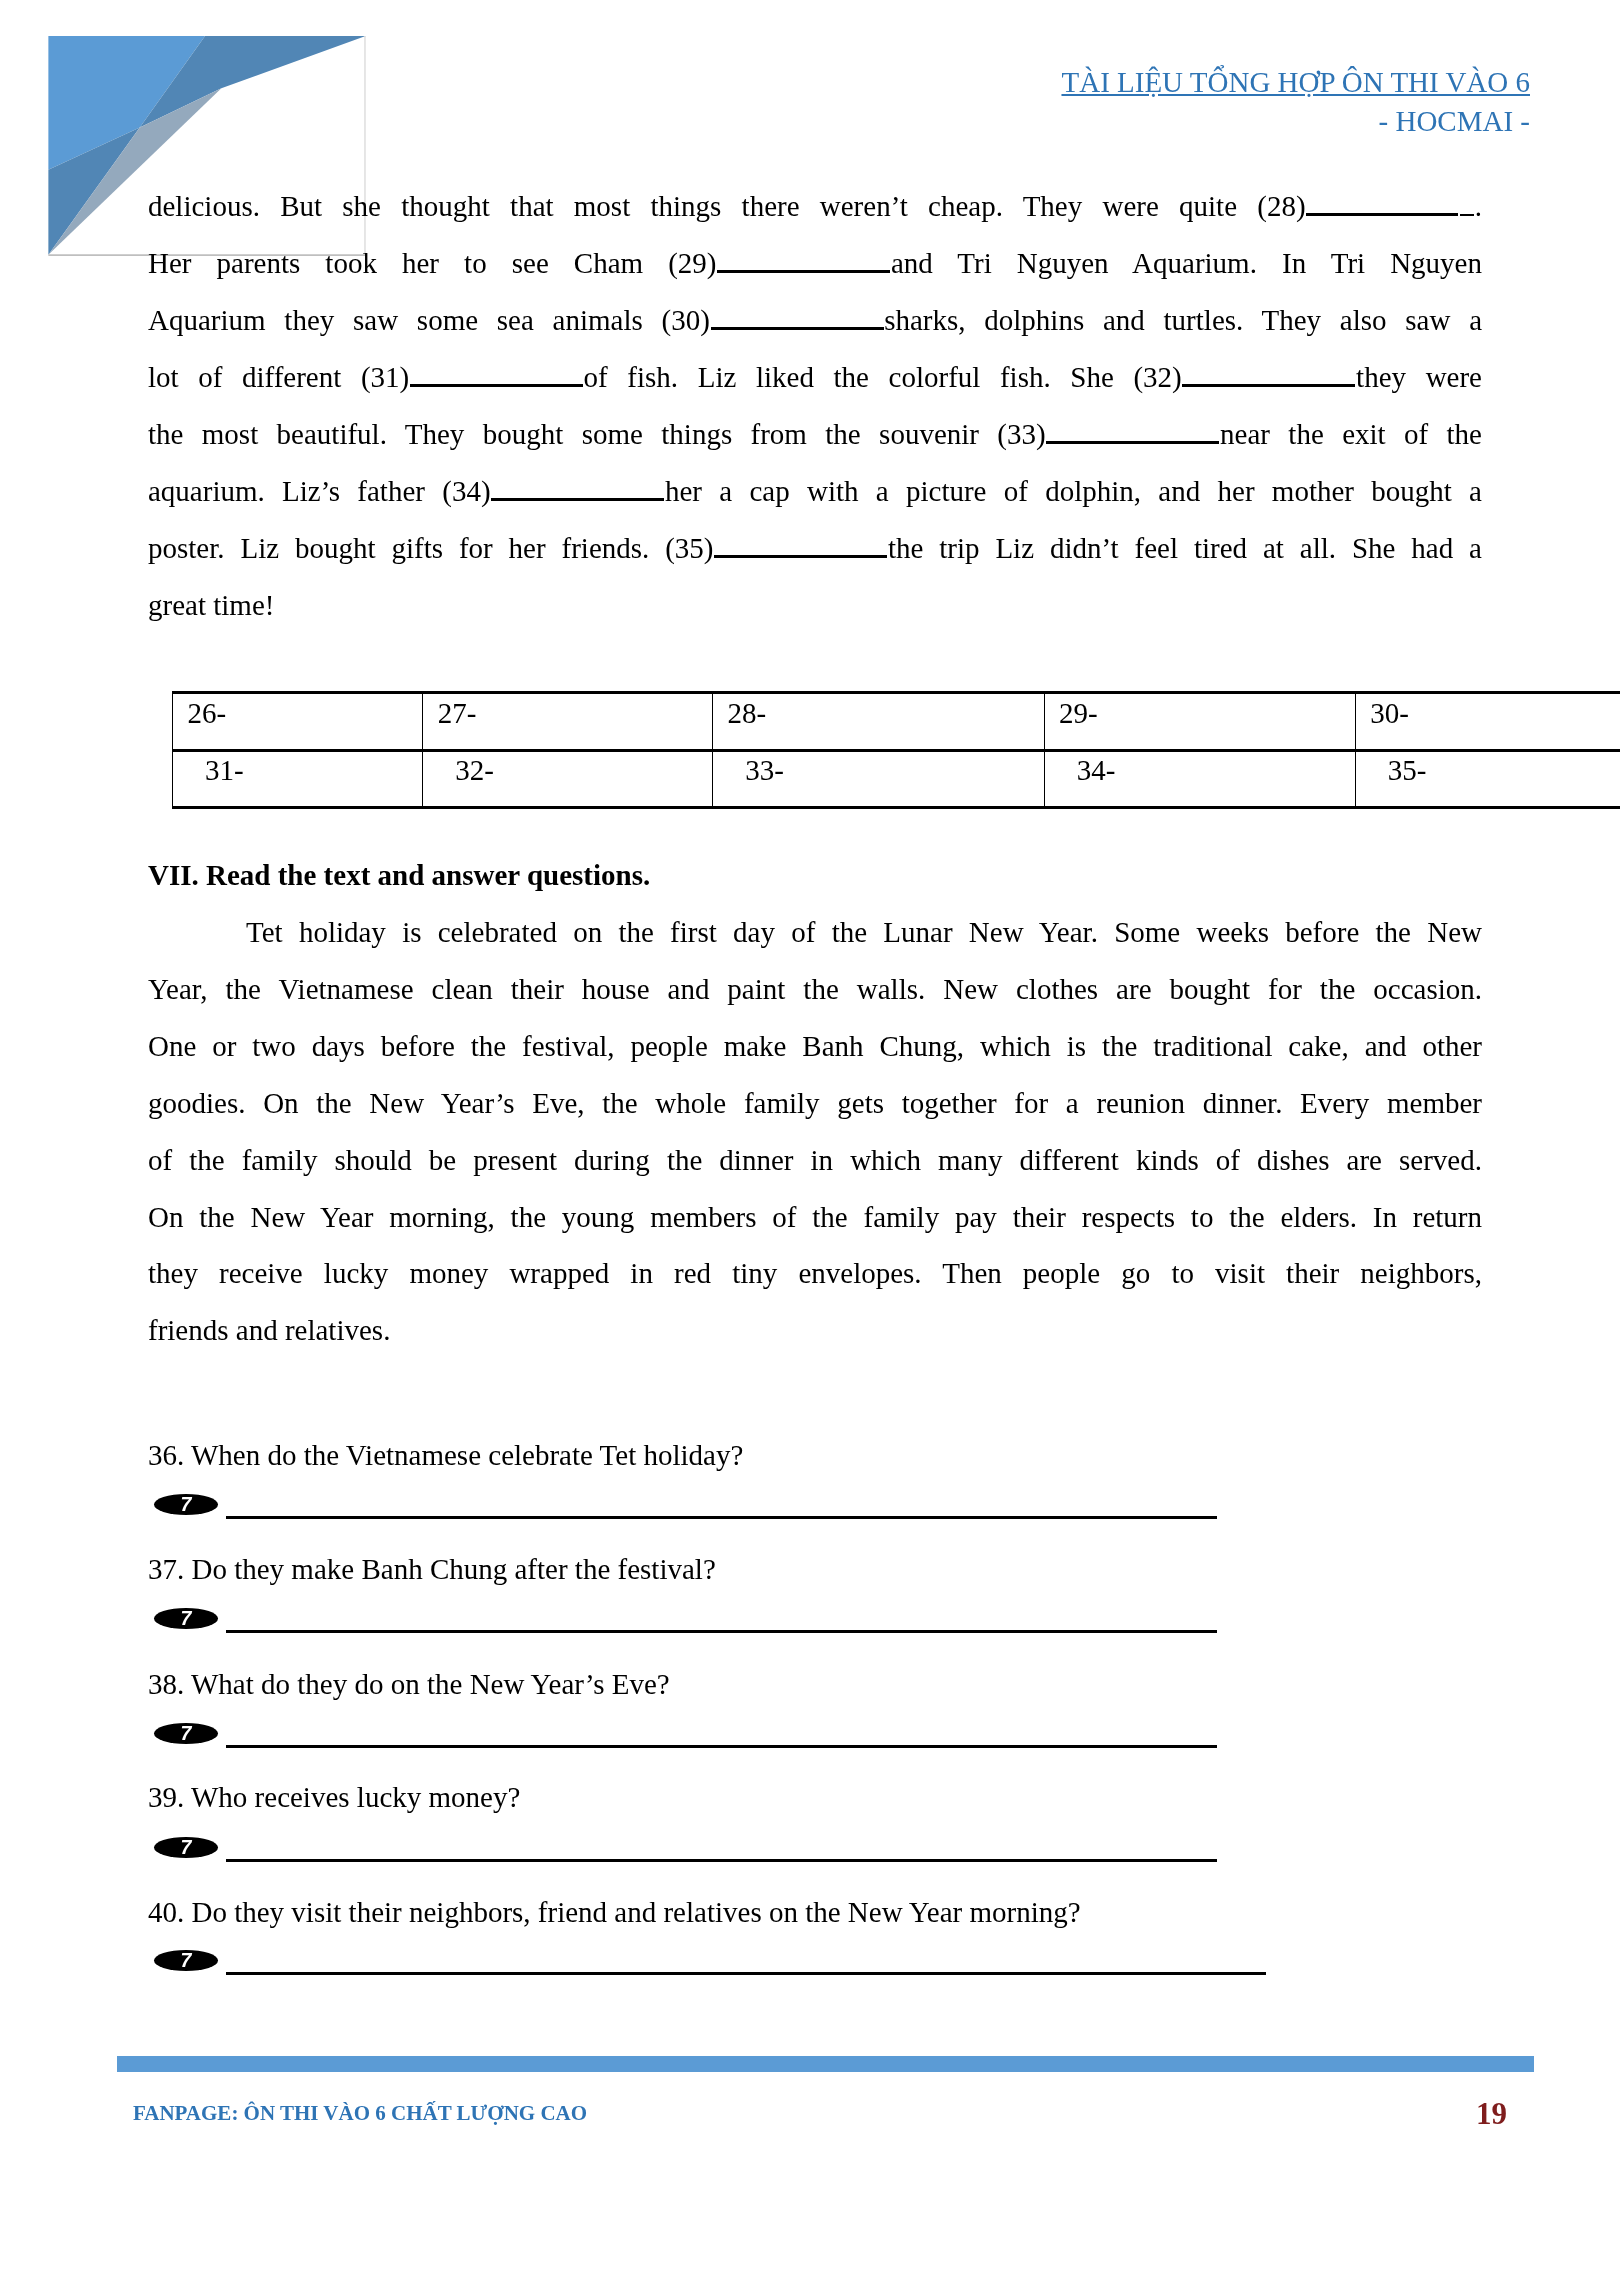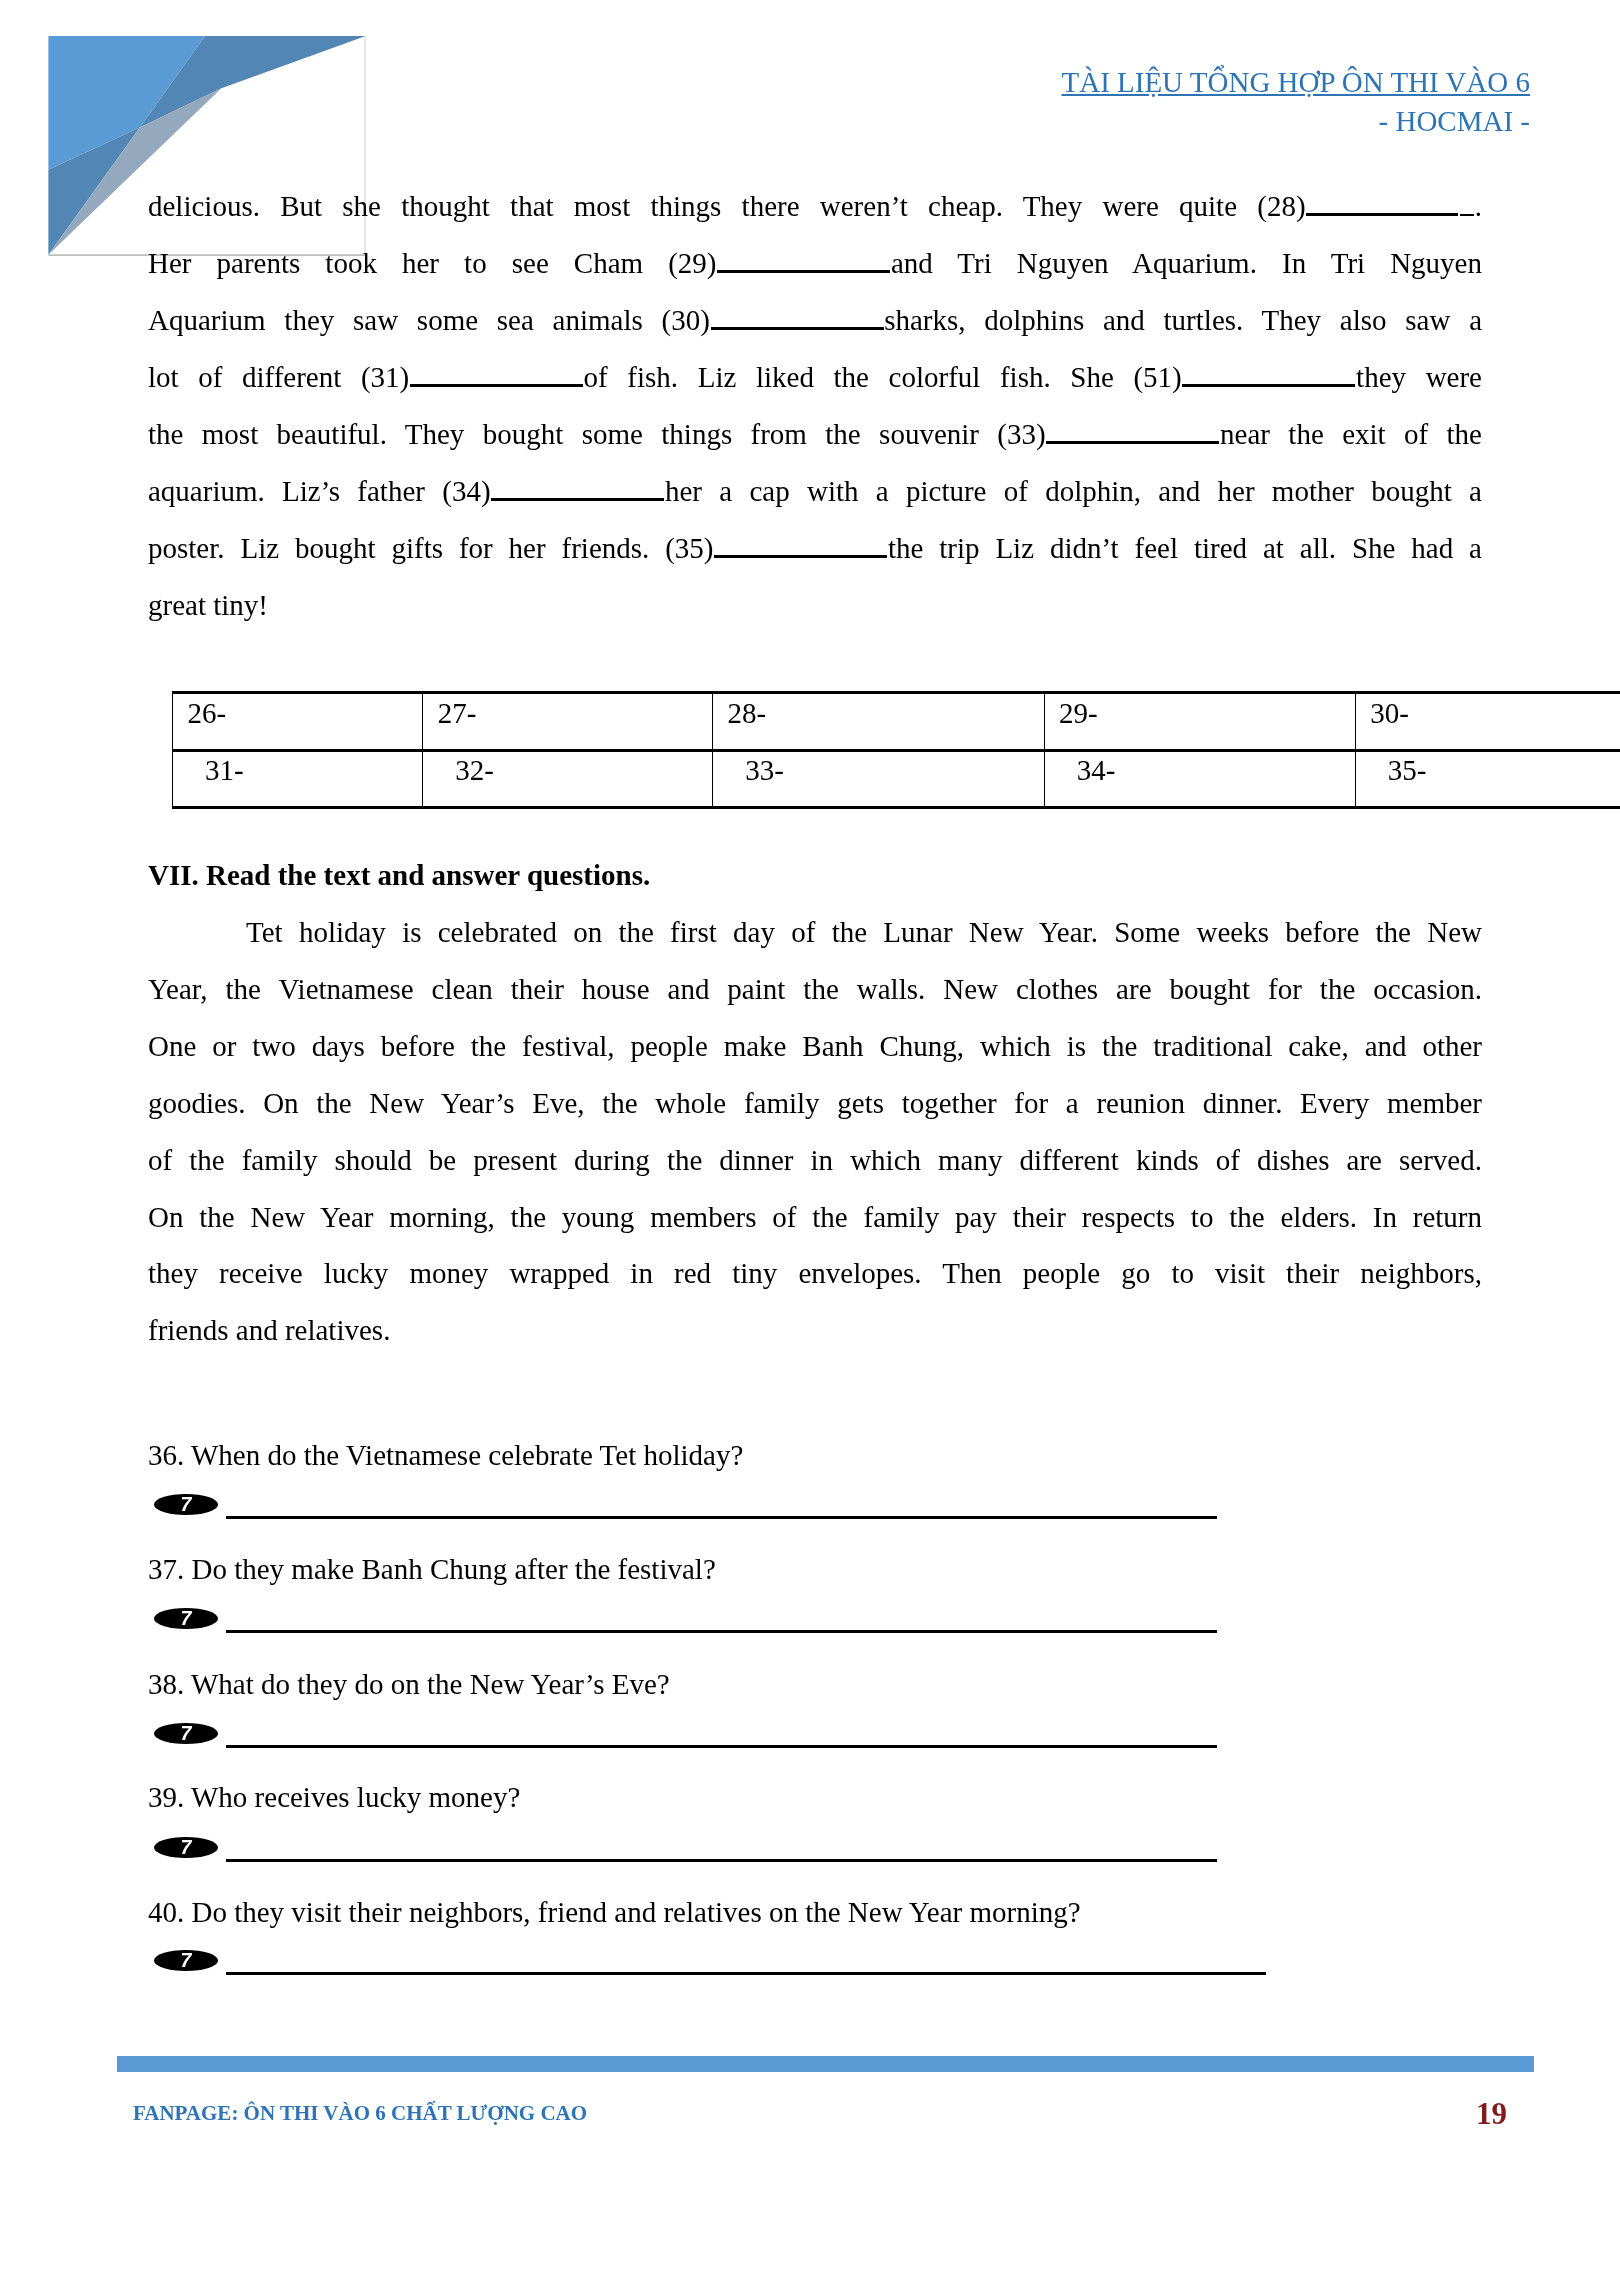--- a/index.html
+++ b/index.html
@@ -65,33 +65,33 @@
 <div class="abs line just" style="top:178px">
   <span>delicious. But she thought that most things there weren’t cheap. They were quite (28)</span><span class="blank b-28"></span><span class="blank b-28b"></span><span>.</span>
 </div>
 <div class="abs line just" style="top:235px">
   <span>Her parents took her to see Cham (29)</span><span class="blank b-std"></span><span>and Tri Nguyen Aquarium. In Tri Nguyen</span>
 </div>
 <div class="abs line just" style="top:292px">
   <span>Aquarium they saw some sea animals (30)</span><span class="blank b-std"></span><span>sharks, dolphins and turtles. They also saw a</span>
 </div>
 <div class="abs line just" style="top:349px">
-  <span>lot of different (31)</span><span class="blank b-std"></span><span>of fish. Liz liked the colorful fish.  She (51)</span><span class="blank b-std"></span><span>they were</span>
+  <span>lot of different (31)</span><span class="blank b-std"></span><span>of fish. Liz liked the colorful fish.  She (32)</span><span class="blank b-std"></span><span>they were</span>
 </div>
 <div class="abs line just" style="top:406px">
   <span>the most beautiful. They bought some things from the  souvenir (33)</span><span class="blank b-std"></span><span>near the exit of the</span>
 </div>
 <div class="abs line just" style="top:463px">
   <span>aquarium. Liz’s father (34)</span><span class="blank b-std"></span><span>her a cap with a picture of dolphin, and her mother bought a</span>
 </div>
 <div class="abs line just" style="top:520px">
   <span>poster. Liz bought gifts for her friends. (35)</span><span class="blank b-std"></span><span>the trip Liz didn’t feel tired at all. She had a</span>
 </div>
 <div class="abs line" style="top:577px">
-  <span>great tiny!</span>
+  <span>great time!</span>
 </div>
 
 <table id="answer-table" class="abs">
   <colgroup>
     <col style="width:222px">
       <col style="width:257px">
       <col style="width:294px">
       <col style="width:276px">
       <col style="width:283px">
   </colgroup>

